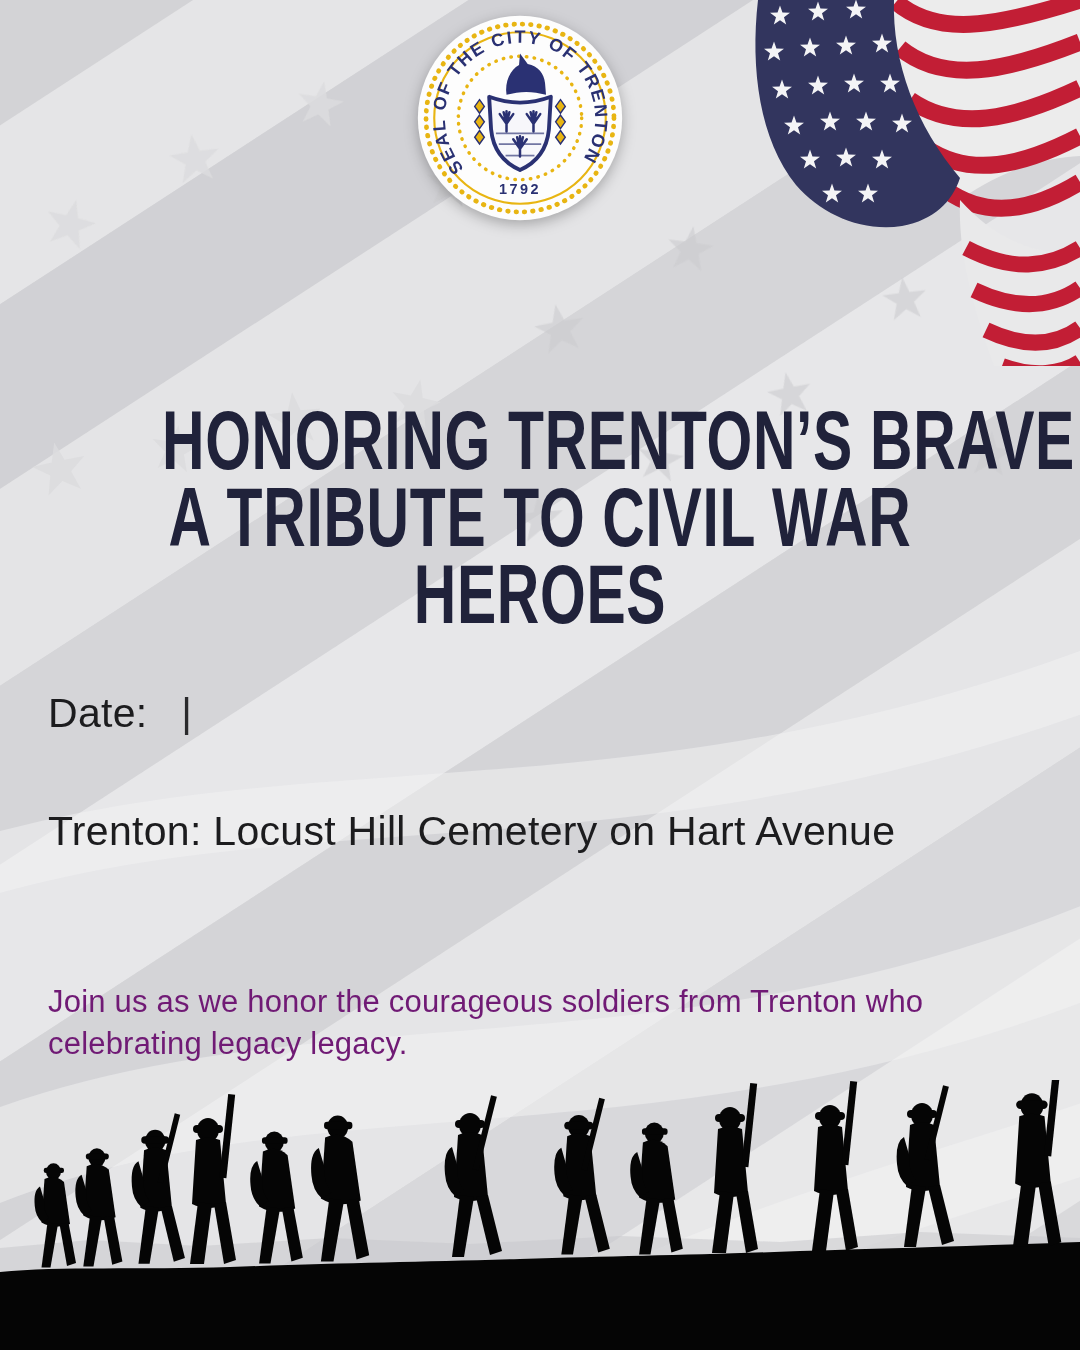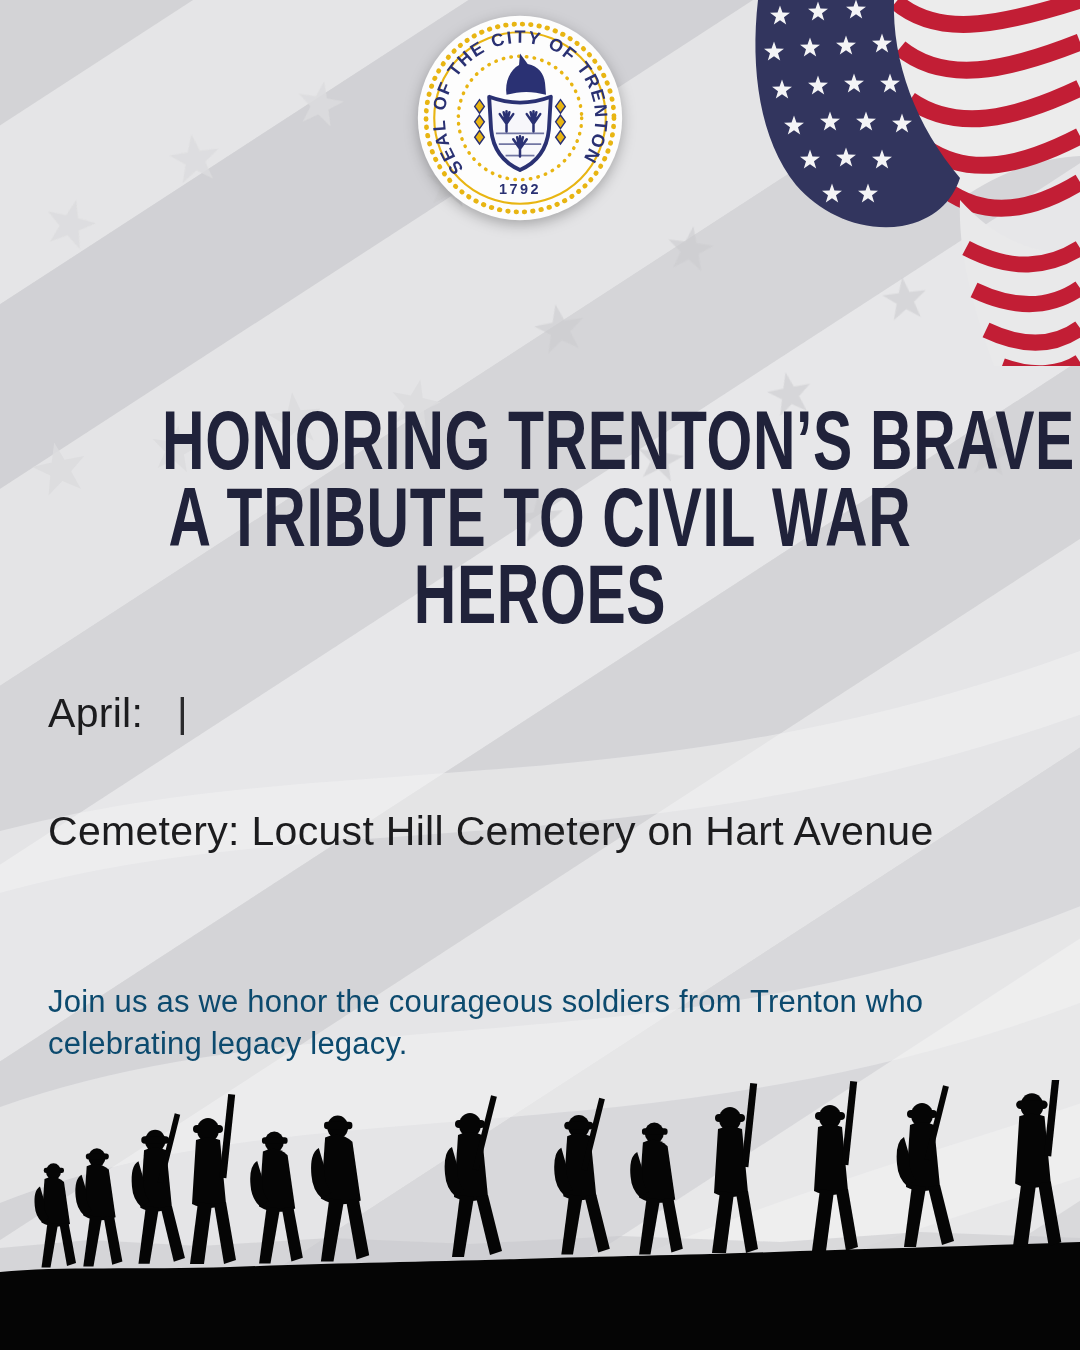--- a/index.html
+++ b/index.html
@@ -25,21 +25,21 @@
   .title span{display:block;}
   .details{
     position:absolute;left:48px;top:690px;z-index:3;
     color:#1c1c1e;font-size:41px;letter-spacing:.3px;
   }
   .detail-row{display:flex;align-items:baseline;white-space:pre;}
   .detail-row + .detail-row{margin-top:71px;}
   .sep{margin:0 22px;color:#2a2a2c;}
   .desc{
     position:absolute;left:48px;top:950px;z-index:3;
-    color:#0c4a6e;font-size:31px;line-height:42px;letter-spacing:.2px;
+    color:#701a75;font-size:31px;line-height:42px;letter-spacing:.2px;
   }
   .desc span{display:block;}
   .soldiers{position:absolute;left:0;bottom:0;width:1080px;height:270px;z-index:4;}
 </style>
 </head>
 <body>
 
 <svg class="bg-flag" viewBox="0 0 1080 1350" preserveAspectRatio="none" aria-hidden="true">
   <defs>
     <polygon id="star5" points="0,-10 2.35,-3.24 9.5,-3.1 3.8,1.24 5.9,8.1 0,4 -5.9,8.1 -3.8,1.24 -9.5,-3.1 -2.35,-3.24"></polygon>
@@ -202,25 +202,25 @@
 </svg>
 
 <h1 class="title">
   <span>HONORING TRENTON’S BRAVE:</span>
   <span>A TRIBUTE TO CIVIL WAR</span>
   <span>HEROES</span>
 </h1>
 
 <div class="details">
   <div class="detail-row">
-    <span>April:</span><span> </span>
+    <span>Date:</span><span> </span>
     <span class="sep">|</span>
   </div>
   <div class="detail-row">
-    <span>Cemetery:</span><span> </span>
+    <span>Trenton:</span><span> </span>
     <span>Locust Hill Cemetery on Hart Avenue</span>
   </div>
 </div>
 
 <p class="desc">
   <span>Join us as we honor the courageous soldiers from Trenton who</span>
   <span>celebrating legacy legacy.</span>
 </p>
 
 <svg class="soldiers" viewBox="0 0 1080 270" preserveAspectRatio="none" aria-hidden="true">

